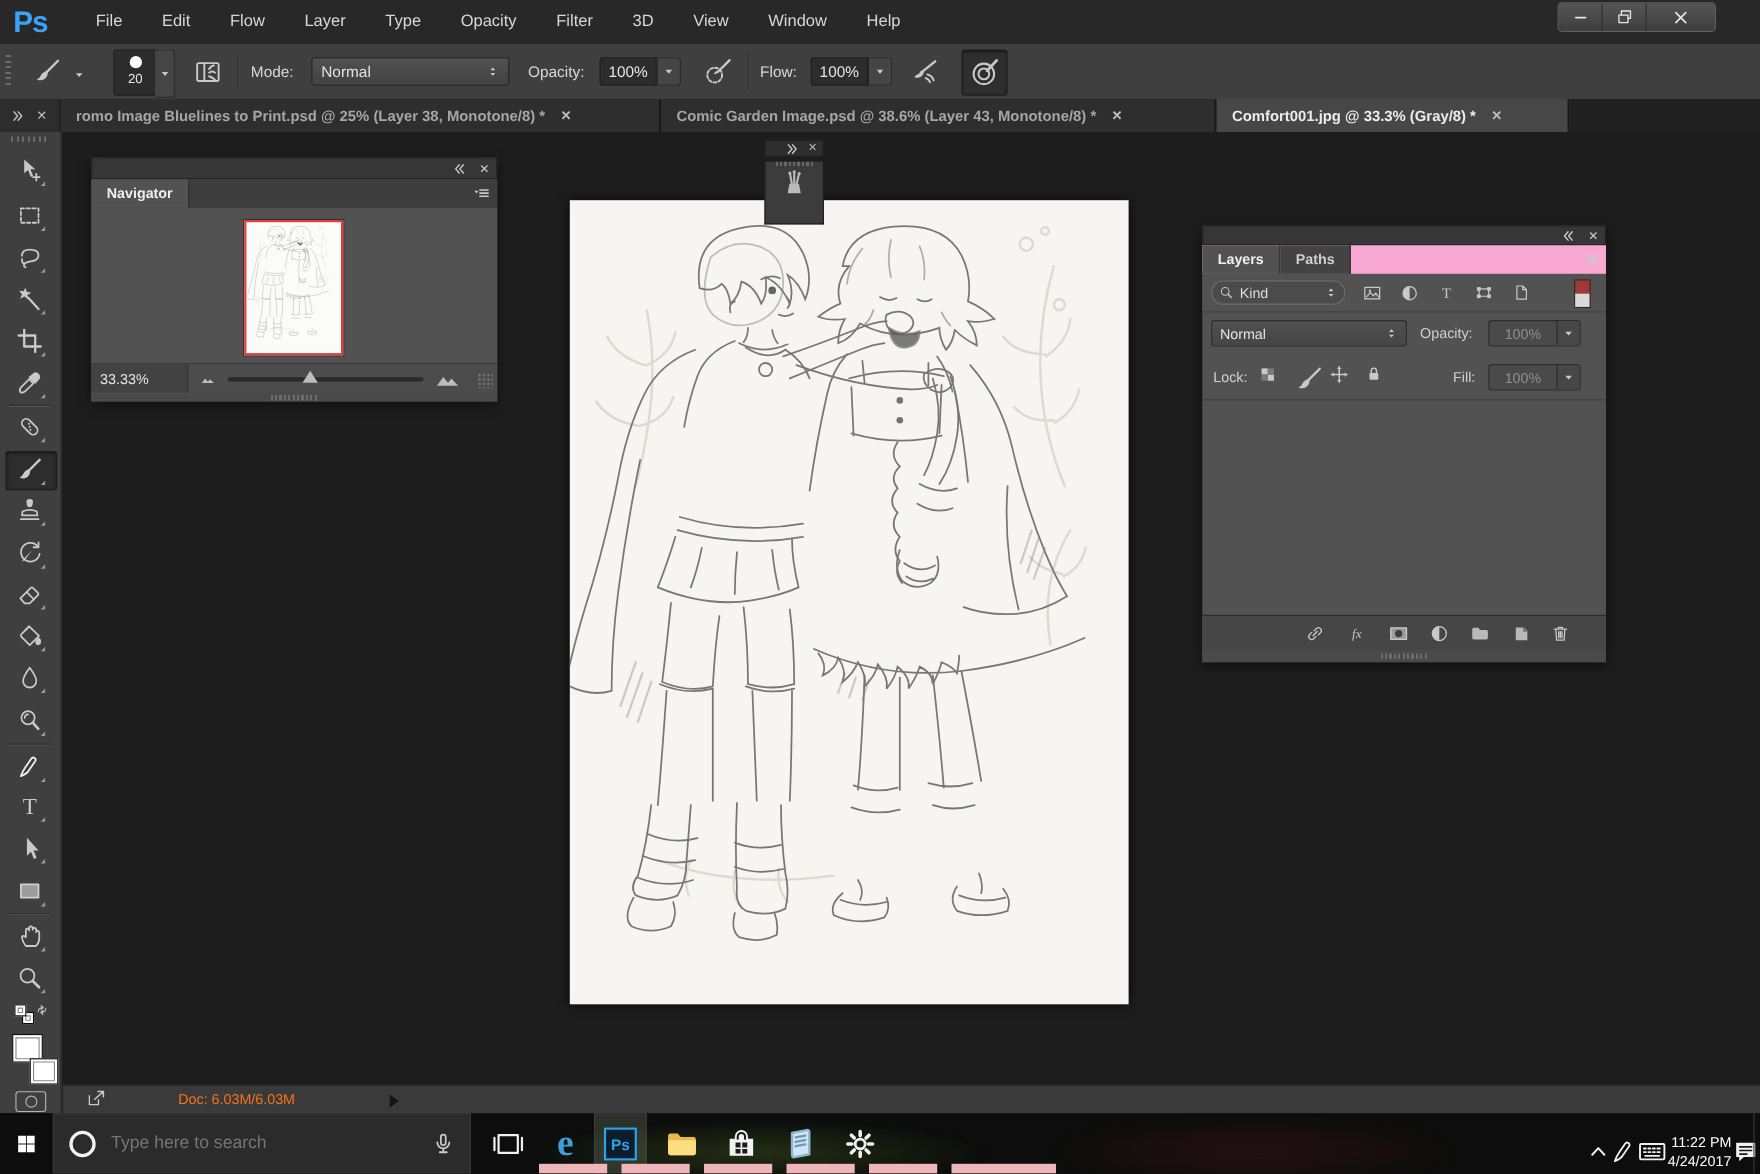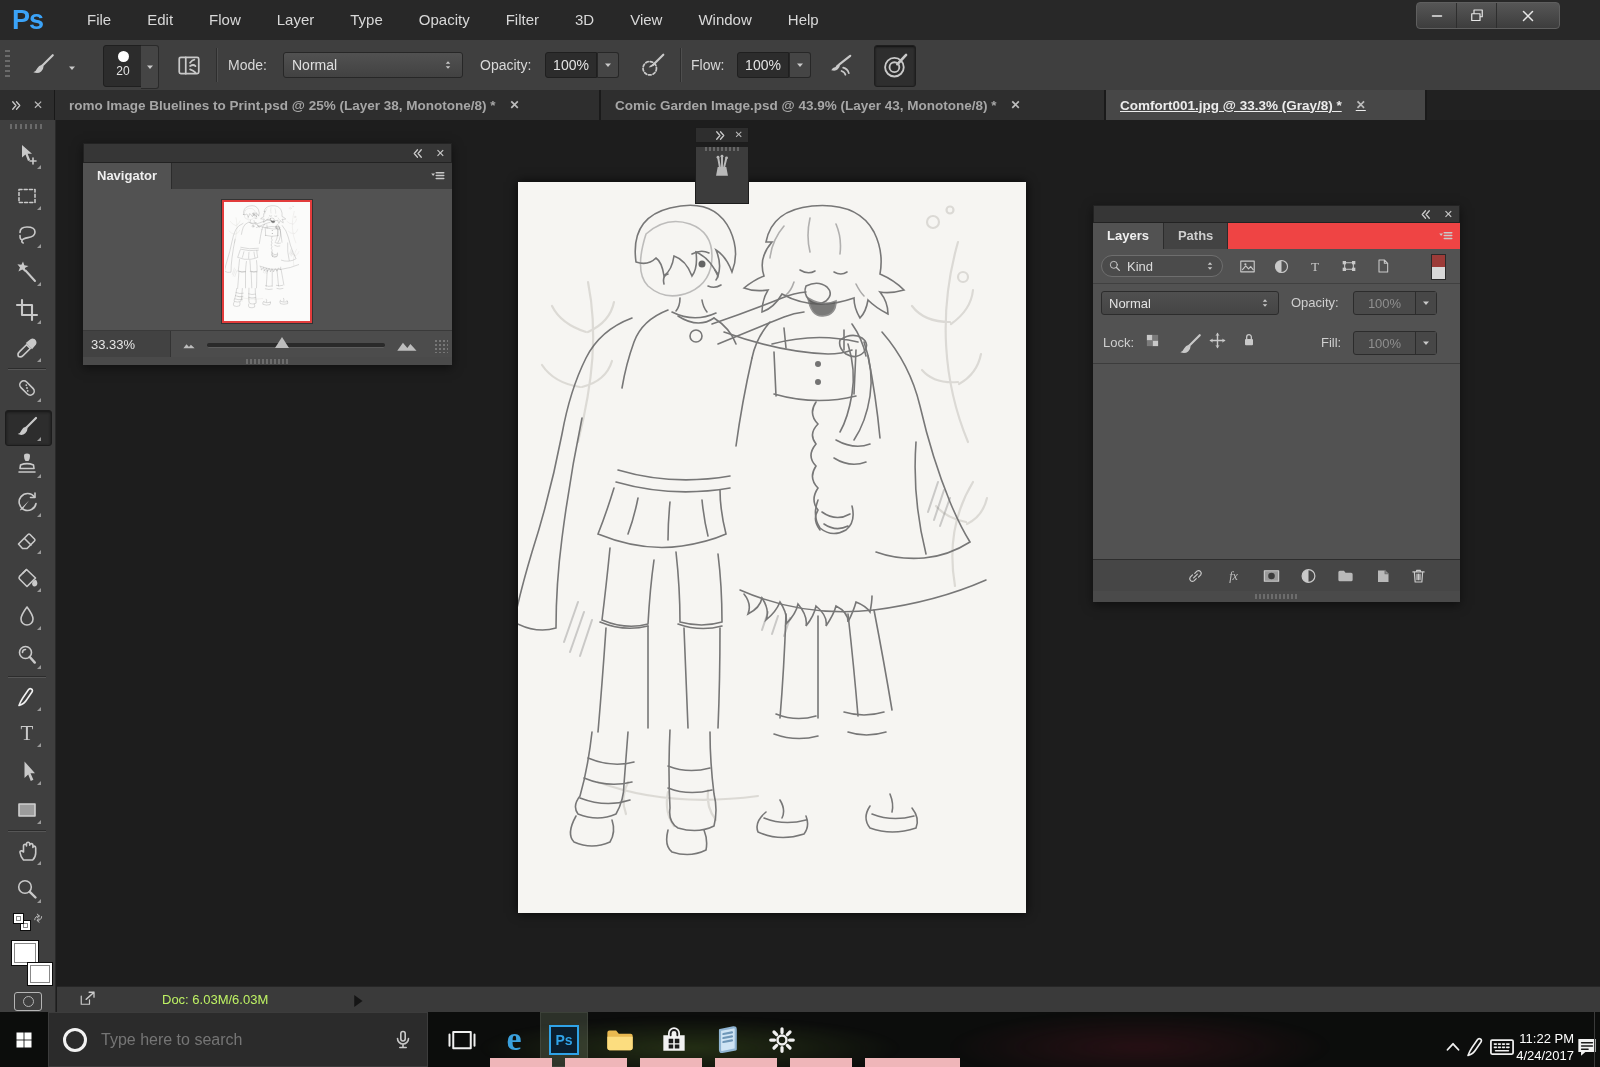--- a/index.html
+++ b/index.html
@@ -105,21 +105,21 @@
     border-bottom:1px solid #5e5e5e;}
   .nav-thumbtri{position:absolute;left:68px;top:-6px;width:0;height:0;border-left:7px solid transparent;
     border-right:7px solid transparent;border-bottom:11px solid #bdbdbd;}
   .dotmatrix{width:14px;height:14px;background:
     radial-gradient(#777 1px,transparent 1.2px);background-size:4px 4px;}
   .hgrip{width:44px;height:5px;background:repeating-linear-gradient(90deg,#6c6c6c 0 2px,transparent 2px 4px);}
 
   
   .layers{position:absolute;left:1093px;top:85px;width:367px;height:397px;background:#525252;
     box-shadow:0 3px 10px rgba(0,0,0,.5);}
-  .lay-tabs{position:absolute;left:0;top:18px;right:0;height:26px;background:#ef4444;display:flex;}
+  .lay-tabs{position:absolute;left:0;top:18px;right:0;height:26px;background:#f9a8d4;display:flex;}
   .lay-filter{position:absolute;left:0;top:44px;right:0;height:34px;background:#525252;border-bottom:1px solid #404040;}
   .kindbox{position:absolute;left:8px;top:6px;width:122px;height:22px;border:1px solid #6e6e6e;border-radius:11px;
     background:#4b4b4b;display:flex;align-items:center;padding:0 6px;box-sizing:border-box;font-size:13px;color:#dcdcdc;gap:5px;}
   .filter-ic{position:absolute;top:7px;width:28px;height:20px;display:flex;align-items:center;justify-content:center;}
   .toggle2{position:absolute;right:14px;top:5px;width:13px;height:24px;background:#9c3b38;border:1px solid #2a2a2a;}
   .toggle2:after{content:"";position:absolute;left:0;bottom:0;width:100%;height:50%;background:#d9d9d9;}
   .lay-blend{position:absolute;left:0;top:78px;right:0;height:40px;}
   .lay-lock{position:absolute;left:0;top:118px;right:0;height:40px;border-bottom:1px solid #3c3c3c;}
   .lp-label{position:absolute;font-size:13px;color:#cfcfcf;line-height:24px;}
   .lp-select{position:absolute;height:24px;background:linear-gradient(#505050,#454545);border:1px solid #2c2c2c;
@@ -135,21 +135,21 @@
   .rowsel{flex:1;background:#5d6e84;display:flex;align-items:center;}
   .lthumb{width:34px;height:44px;background:#fbfbfa;border:2px solid #101010;margin-left:10px;outline:1px solid #777;}
   .lname{font-size:14px;font-style:italic;color:#f2f2f2;margin-left:36px;}
   .llock{margin-left:auto;margin-right:14px;}
   .lay-bottom{position:absolute;left:0;top:354px;right:0;height:32px;background:#464646;border-top:1px solid #2d2d2d;
     display:flex;align-items:center;justify-content:center;gap:17px;padding-left:60px;box-sizing:border-box;}
   .lay-foot{position:absolute;left:0;top:386px;right:0;height:11px;background:#4a4a4a;}
 
   
   .statusbar{position:absolute;left:57px;top:866px;right:0;height:26px;background:#3a3a3a;border-top:1px solid #262626;}
-  .statusbar .doc{position:absolute;left:105px;top:0;line-height:25px;font-size:13px;color:#bef264;}
+  .statusbar .doc{position:absolute;left:105px;top:0;line-height:25px;font-size:13px;color:#f97316;}
 
   
   .taskbar{position:absolute;left:0;top:1012px;width:1600px;height:55px;background:#0c0d0c;overflow:hidden;}
   .tb-blob{position:absolute;border-radius:50%;filter:blur(2px);}
   .startbtn{position:absolute;left:0;top:0;width:48px;height:55px;display:flex;align-items:center;justify-content:center;}
   .searchbox{position:absolute;left:48px;top:0;width:380px;height:55px;background:#2b2b2b;border:1px solid #3c3c3c;
     box-sizing:border-box;display:flex;align-items:center;}
   .cortana{width:24px;height:24px;border:3px solid #f2f2f2;border-radius:50%;margin:0 12px 0 14px;box-sizing:border-box;}
   .searchbox input{flex:1;background:transparent;border:none;outline:none;color:#aeaeae;font-size:16px;
     font-family:"Liberation Sans",sans-serif;}
@@ -289,24 +289,24 @@
           </svg>
         </span>
       <span style="color:#bbb;font-size:12px">✕</span>
     </div>
     <div id="tabs" style="display:flex">
         <div class="doc-tab" style="width: 546px; box-sizing: border-box;">
           <span style="overflow: hidden; text-overflow: clip; white-space: nowrap;">romo Image Bluelines to Print.psd @ 25% (Layer 38, Monotone/8) *</span>
           <span class="tab-close">✕</span>
         </div>
         <div class="doc-tab" style="width: 505px; box-sizing: border-box;">
-          <span style="overflow: hidden; text-overflow: clip; white-space: nowrap;">Comic Garden Image.psd @ 43.9% (Layer 43, Monotone/8) *</span>
+          <span style="overflow: hidden; text-overflow: clip; white-space: nowrap;">Comic Garden Image.psd @ 38.6% (Layer 43, Monotone/8) *</span>
           <span class="tab-close">✕</span>
         </div>
-        <div class="doc-tab active" style="width: 321px; box-sizing: border-box; text-decoration: underline;">
+        <div class="doc-tab active" style="width: 321px; box-sizing: border-box;">
           <span style="overflow: hidden; text-overflow: clip; white-space: nowrap;">Comfort001.jpg @ 33.3% (Gray/8) *</span>
           <span class="tab-close">✕</span>
         </div>
       </div>
   </div>
 
   <div class="main">
     <div class="pasteboard"></div>
 
     <div class="canvas">

